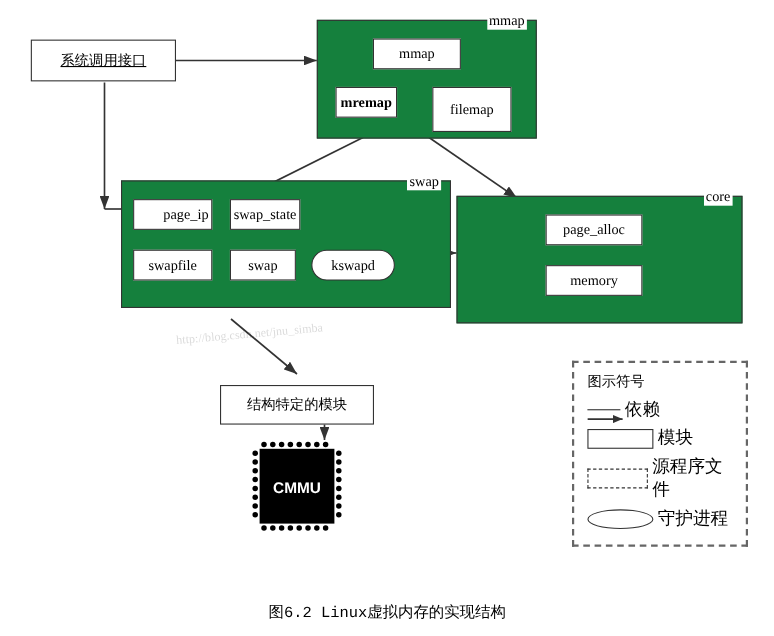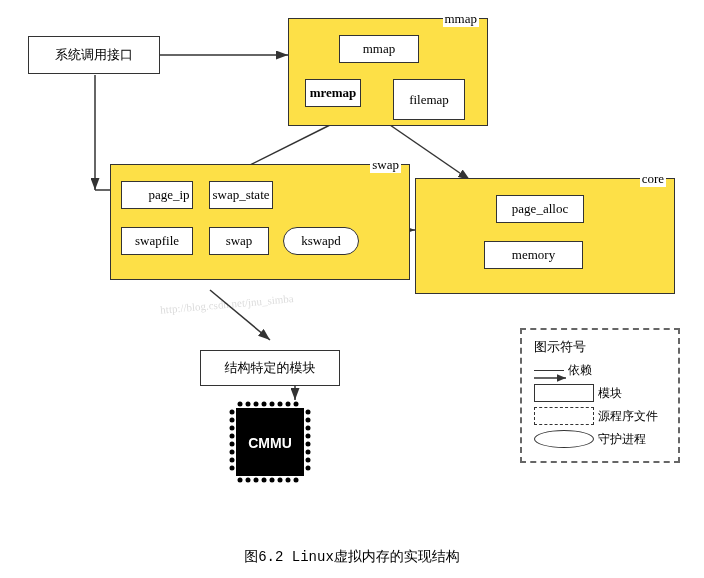--- a/index.html
+++ b/index.html
@@ -23,21 +23,21 @@
       border: 1px solid #333;
       background: #fff;
       display: flex;
       align-items: center;
       justify-content: center;
       font-size: 13px;
     }
     .group-box {
       position: absolute;
       border: 1px solid #333;
-      background: #fde047;
+      background: #15803d;
     }
     .group-label {
       position: absolute;
       top: -8px;
       right: 8px;
       font-size: 13px;
       background: #fff;
       padding: 0 2px;
     }
     
@@ -59,22 +59,21 @@
       padding: 8px 12px;
     }
     .legend-title {
       font-size: 13px;
       margin-bottom: 6px;
     }
     .legend-item {
       display: flex;
       align-items: center;
       margin-bottom: 5px;
-      font-size: 12px;
-      text-align: right;
+      font-size: 16px;
     }
     .legend-box-sample {
       display: inline-block;
       width: 60px;
       height: 18px;
       border: 1px solid #333;
       background: #fff;
       margin-right: 4px;
     }
     .legend-rounded-sample {
@@ -125,21 +124,21 @@
 
     <line x1="390" y1="125" x2="470" y2="180" stroke="#333" stroke-width="1.5" marker-end="url(#arrowhead)"></line>
 
     <line x1="305" y1="230" x2="415" y2="230" stroke="#333" stroke-width="1.5" marker-end="url(#arrowhead)" marker-start="url(#arrowhead-left)"></line>
 
     <line x1="210" y1="290" x2="270" y2="340" stroke="#333" stroke-width="1.5" marker-end="url(#arrowhead)"></line>
 
     <line x1="295" y1="370" x2="295" y2="400" stroke="#333" stroke-width="1.5" marker-end="url(#arrowhead)"></line>
   </svg>
 
-  <div class="box" style="left:28px; top:36px; width:132px; height:38px;">
+  <div class="box" style="left:28px; top:36px; width:132px; height:38px;text-decoration:underline;">
     <span>系统调用接口</span>
   </div>
 
   <div class="group-box" style="left:288px; top:18px; width:200px; height:108px;">
     <span class="group-label">mmap</span>
 
     <div class="box" style="left:50px; top:16px; width:80px; height:28px;">
       <span>mmap</span>
     </div>
 
@@ -176,21 +175,21 @@
     </div>
   </div>
 
   <div class="group-box" style="left:415px; top:178px; width:260px; height:116px;">
     <span class="group-label">core</span>
 
     <div class="box" style="left:80px; top:16px; width:88px; height:28px;align-items:center;">
       <span>page_alloc</span>
     </div>
 
-    <div class="box" style="left:68px; top:62px; width:99px; height:28px;">
+    <div class="box" style="left:80px; top:62px; width:88px; height:28px;">
       <span>memory</span>
     </div>
   </div>
 
   <div class="box" style="left:200px; top:338px; width:140px; height:36px;margin-top:12px;">
     <span>结构特定的模块</span>
   </div>
 
   <div class="chip-wrapper" style="left:226px; top:398px; width:88px; height:88px;">
     

